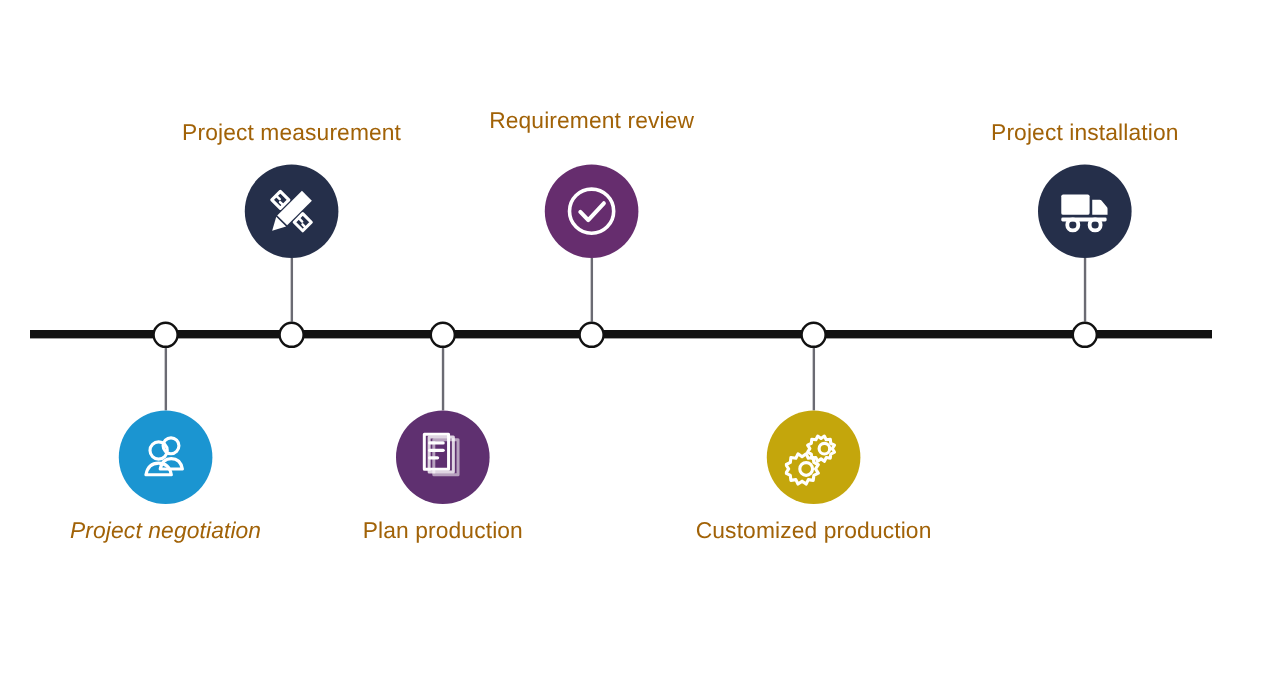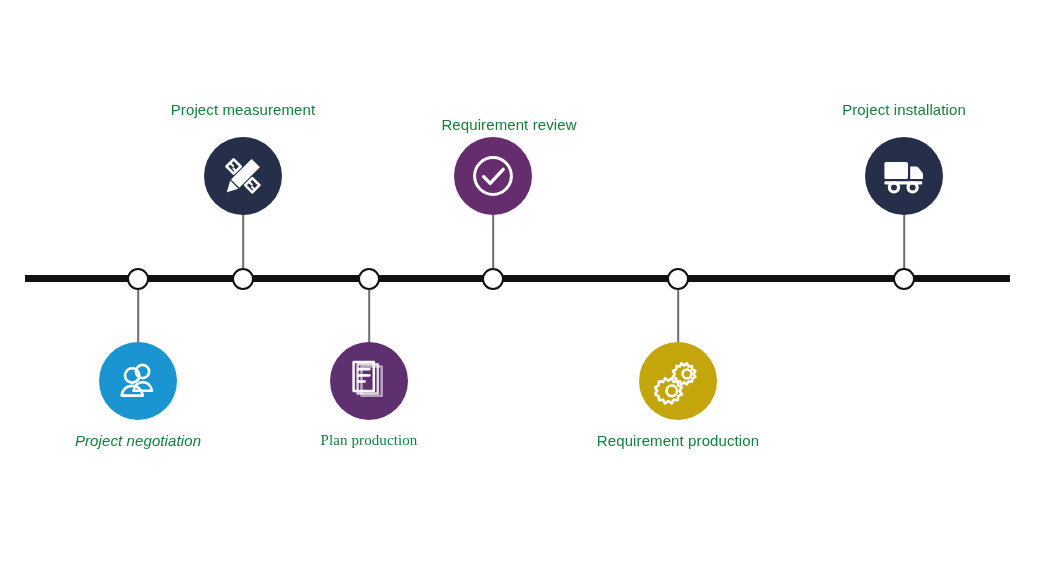--- a/index.html
+++ b/index.html
@@ -63,22 +63,22 @@
     justify-content: center;
     z-index: 4;
   }
   .bubble svg { display: block; }
 
   
   .caption {
     position: absolute;
     transform: translateX(-50%);
     white-space: nowrap;
-    font-size: 15px;
-    color: #15803d;
+    font-size: 19px;
+    color: #a16207;
     letter-spacing: 0.1px;
     z-index: 3;
   }
 </style>
 </head>
 <body>
 
 <div id="stage">
 
   <div class="axis-line"></div>
@@ -133,47 +133,47 @@
       </g>
       <g stroke="#ffffff" stroke-width="2.7" stroke-linecap="round">
         <line x1="11.1" y1="11.1" x2="22.3" y2="11.1"></line>
         <line x1="11.1" y1="17.3" x2="22.3" y2="17.3"></line>
         <line x1="11.1" y1="23.5" x2="17.6" y2="23.5"></line>
       </g>
     </svg>
         </span>
       </div>
       <div class="marker" style="left: 369px; border-color: rgb(17, 17, 17); background: rgb(255, 255, 255);"></div>
-      <div class="caption" style="left: 369px; top: 432px; font-family: Liberation Serif, serif;">Plan production</div>
+      <div class="caption" style="left: 369px; top: 432px;">Plan production</div>
       <div class="stem" style="left: 493px; background: rgb(107, 107, 115); top: 215px; height: 53px;"></div>
       <div class="bubble" style="left: 493px; top: 176px; background: rgb(102, 45, 110);">
         <span style="display: flex;">
     <svg width="48" height="48" viewBox="0 0 48 48" aria-hidden="true">
       <circle cx="24" cy="24" r="18.4" fill="none" stroke="#ffffff" stroke-width="3"></circle>
       <path d="M14.6 24.6l6.6 6.8 13.0-14.0" fill="none" stroke="#ffffff" stroke-width="3.4" stroke-linecap="round" stroke-linejoin="round"></path>
     </svg>
         </span>
       </div>
       <div class="marker" style="left: 493px; border-color: rgb(17, 17, 17); background: rgb(255, 255, 255);"></div>
-      <div class="caption" style="left: 493px; top: 116px; margin-left: 16px;">Requirement review</div>
+      <div class="caption" style="left: 493px; top: 91px;">Requirement review</div>
       <div class="stem" style="left: 678px; background: rgb(107, 107, 115); top: 290px; height: 52px;"></div>
       <div class="bubble" style="left: 678px; top: 381px; background: rgb(196, 166, 12);">
         <span style="display: flex;">
     <svg width="48" height="48" viewBox="0 0 48 48" aria-hidden="true">
       <g fill="none" stroke="#ffffff" stroke-width="2.6" stroke-linejoin="round">
         <path d="M33.0 6.4l1.5 3.1 3.4-.5.4 3.4 3.1 1.6-1.9 2.9 1.9 2.9-3.1 1.6-.4 3.4-3.4-.5-1.5 3.1-2.8-2-2.8 2-1.5-3.1-3.4.5-.4-3.4-3.1-1.6 1.9-2.9-1.9-2.9 3.1-1.6.4-3.4 3.4.5 1.5-3.1 2.8 2z"></path>
         <circle cx="33.0" cy="16.9" r="4.4"></circle>
         <path d="M17.8 21.2l1.8 3.7 4.1-.6.5 4.1 3.7 1.9-2.3 3.5 2.3 3.5-3.7 1.9-.5 4.1-4.1-.6-1.8 3.7-3.4-2.4-3.4 2.4-1.8-3.7-4.1.6-.5-4.1-3.7-1.9 2.3-3.5-2.3-3.5 3.7-1.9.5-4.1 4.1.6 1.8-3.7 3.4 2.4z"></path>
         <circle cx="17.8" cy="33.8" r="5.3"></circle>
       </g>
     </svg>
         </span>
       </div>
       <div class="marker" style="left: 678px; border-color: rgb(17, 17, 17); background: rgb(255, 255, 255);"></div>
-      <div class="caption" style="left: 678px; top: 432px;">Requirement production</div>
+      <div class="caption" style="left: 678px; top: 432px;">Customized production</div>
       <div class="stem" style="left: 904px; background: rgb(107, 107, 115); top: 215px; height: 53px;"></div>
       <div class="bubble" style="left: 904px; top: 176px; background: rgb(37, 47, 74);">
         <span style="display: flex;">
     <svg width="48" height="44" viewBox="0 0 48 44" aria-hidden="true">
       <g fill="#ffffff">
         <rect x="4.4" y="8.0" width="23.6" height="17.0" rx="1.6"></rect>
         <path d="M30.2 12.4h6.2c.6 0 1.1.25 1.5.7l4.5 5.3c.35.4.55.95.55 1.5v5.1H30.2z"></path>
         <rect x="4.4" y="27.2" width="37.8" height="3.3" rx="1.2"></rect>
       </g>
       <g fill="none" stroke="#ffffff" stroke-width="3.2">

